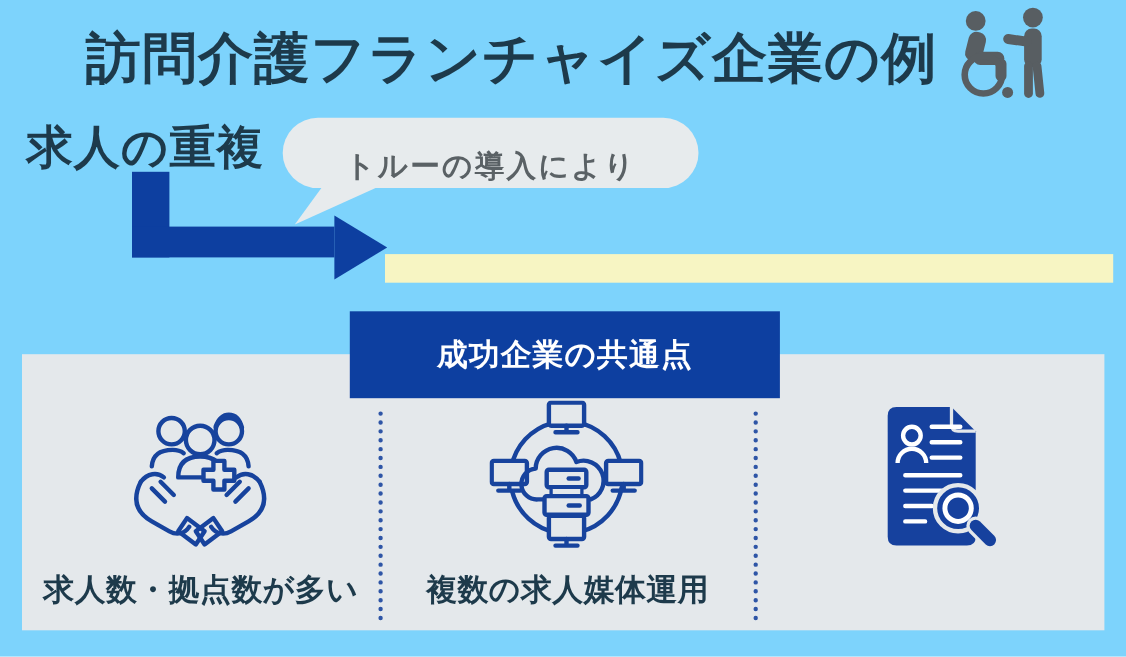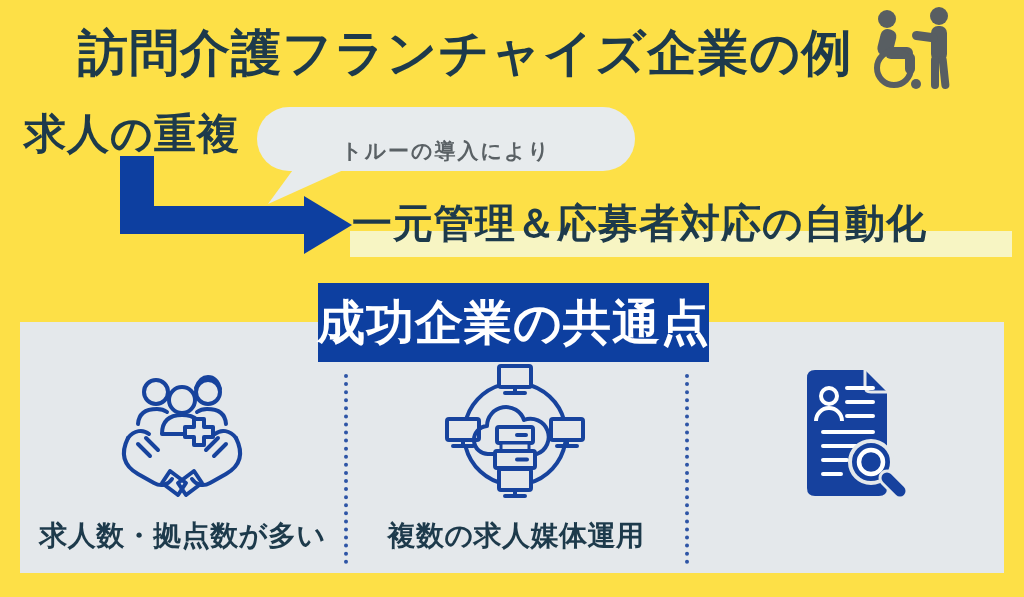--- a/index.html
+++ b/index.html
@@ -1,20 +1,20 @@
 <!DOCTYPE html>
 <html><head>
 <meta charset="utf-8">
 <style>
   * { margin:0; padding:0; box-sizing:border-box; }
   html,body { background:#fff; }
   body { font-family:"Liberation Sans","DejaVu Sans",sans-serif; }
   .stage {
     position:relative; width:1024px; height:597px;
-    background:#fde047; overflow:hidden; margin:0 auto;
+    background:#7dd3fc; overflow:hidden; margin:0 auto;
   }
   
   .title {
     position:absolute; left:78px; top:18px; width:780px; height:70px;
     font-size:50px; font-weight:800; color:#1d3a4b; letter-spacing:1px;
     line-height:70px; white-space:nowrap;
   }
   .title-icon { position:absolute; left:860px; top:6px; width:100px; height:86px; }
   
   .problem-label {
@@ -23,21 +23,21 @@
     white-space:nowrap;
     text-align:center;
   }
   
   .bubble {
     position:absolute; left:257px; top:107px; width:378px; height:64px;
     background:#e7ebed; border-radius:32px;
     display:flex; align-items:center; justify-content:center;
   }
   .bubble-text {
-    font-size:21px; font-weight:800; color:#5a6165; letter-spacing:2px;
+    font-size:27px; font-weight:800; color:#5a6165; letter-spacing:2px;
     white-space:nowrap;
     margin-top:24px;
   }
   .bubble-tail { position:absolute; left:262px; top:167px; width:100px; height:42px; }
   
   .flow-arrow { position:absolute; left:118px; top:156px; width:240px; height:106px; }
   
   .solution-highlight {
     position:absolute; left:350px; top:231px; width:662px; height:26px;
     background:#f7f5c3; z-index:1;
@@ -47,21 +47,21 @@
     font-size:40px; font-weight:800; color:#1d3a4b; letter-spacing:1px;
     white-space:nowrap;
   }
   
   .banner {
     position:absolute; left:318px; top:283px; width:391px; height:79px;
     background:#0d3fa0; z-index:3;
     display:flex; align-items:center; justify-content:center;
   }
   .banner-text {
-    font-size:48px; font-weight:800; color:#ffffff; letter-spacing:1px;
+    font-size:28px; font-weight:800; color:#ffffff; letter-spacing:1px;
     white-space:nowrap;
   }
   
   .panel {
     position:absolute; left:20px; top:322px; width:984px; height:251px;
     background:#e4e8eb;
   }
   .divider {
     position:absolute; top:52px; width:0; height:190px;
     border-left:4px dotted #2e55a6;
@@ -115,21 +115,20 @@
 
   <svg class="flow-arrow" viewBox="0 0 240 106" aria-hidden="true">
     <g fill="#0d3fa0">
       <rect x="2" y="0" width="34" height="78"></rect>
       <rect x="2" y="50" width="184" height="28"></rect>
       <polygon points="186,40 186,98 234,69"></polygon>
     </g>
   </svg>
 
   <div class="solution-highlight"></div>
-  <div class="solution-text">一元管理＆応募者対応の自動化</div>
 
   <div class="banner">
     <span class="banner-text">成功企業の共通点</span>
   </div>
 
   <div class="panel">
     <div class="divider divider-1"></div>
     <div class="divider divider-2"></div>
 
     <svg class="col-icon col-icon-1" viewBox="0 0 140 140" aria-hidden="true">

